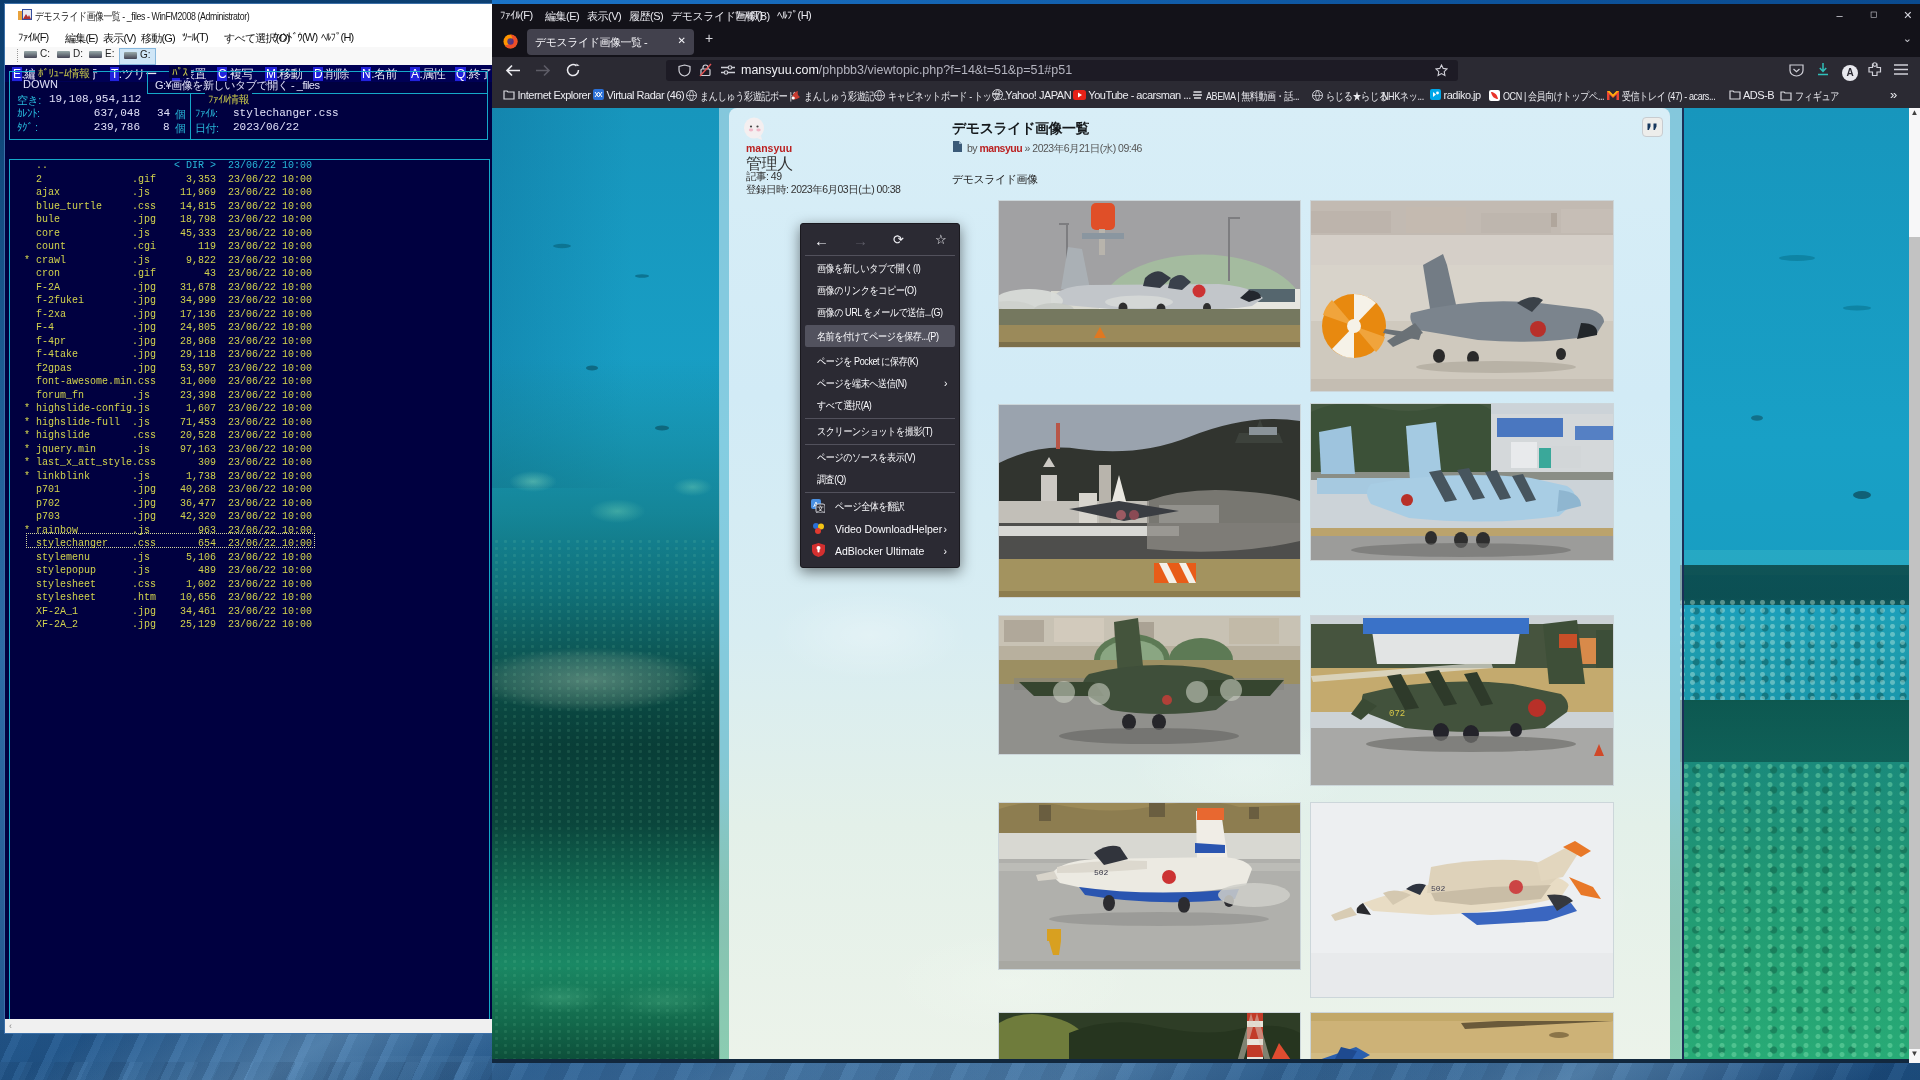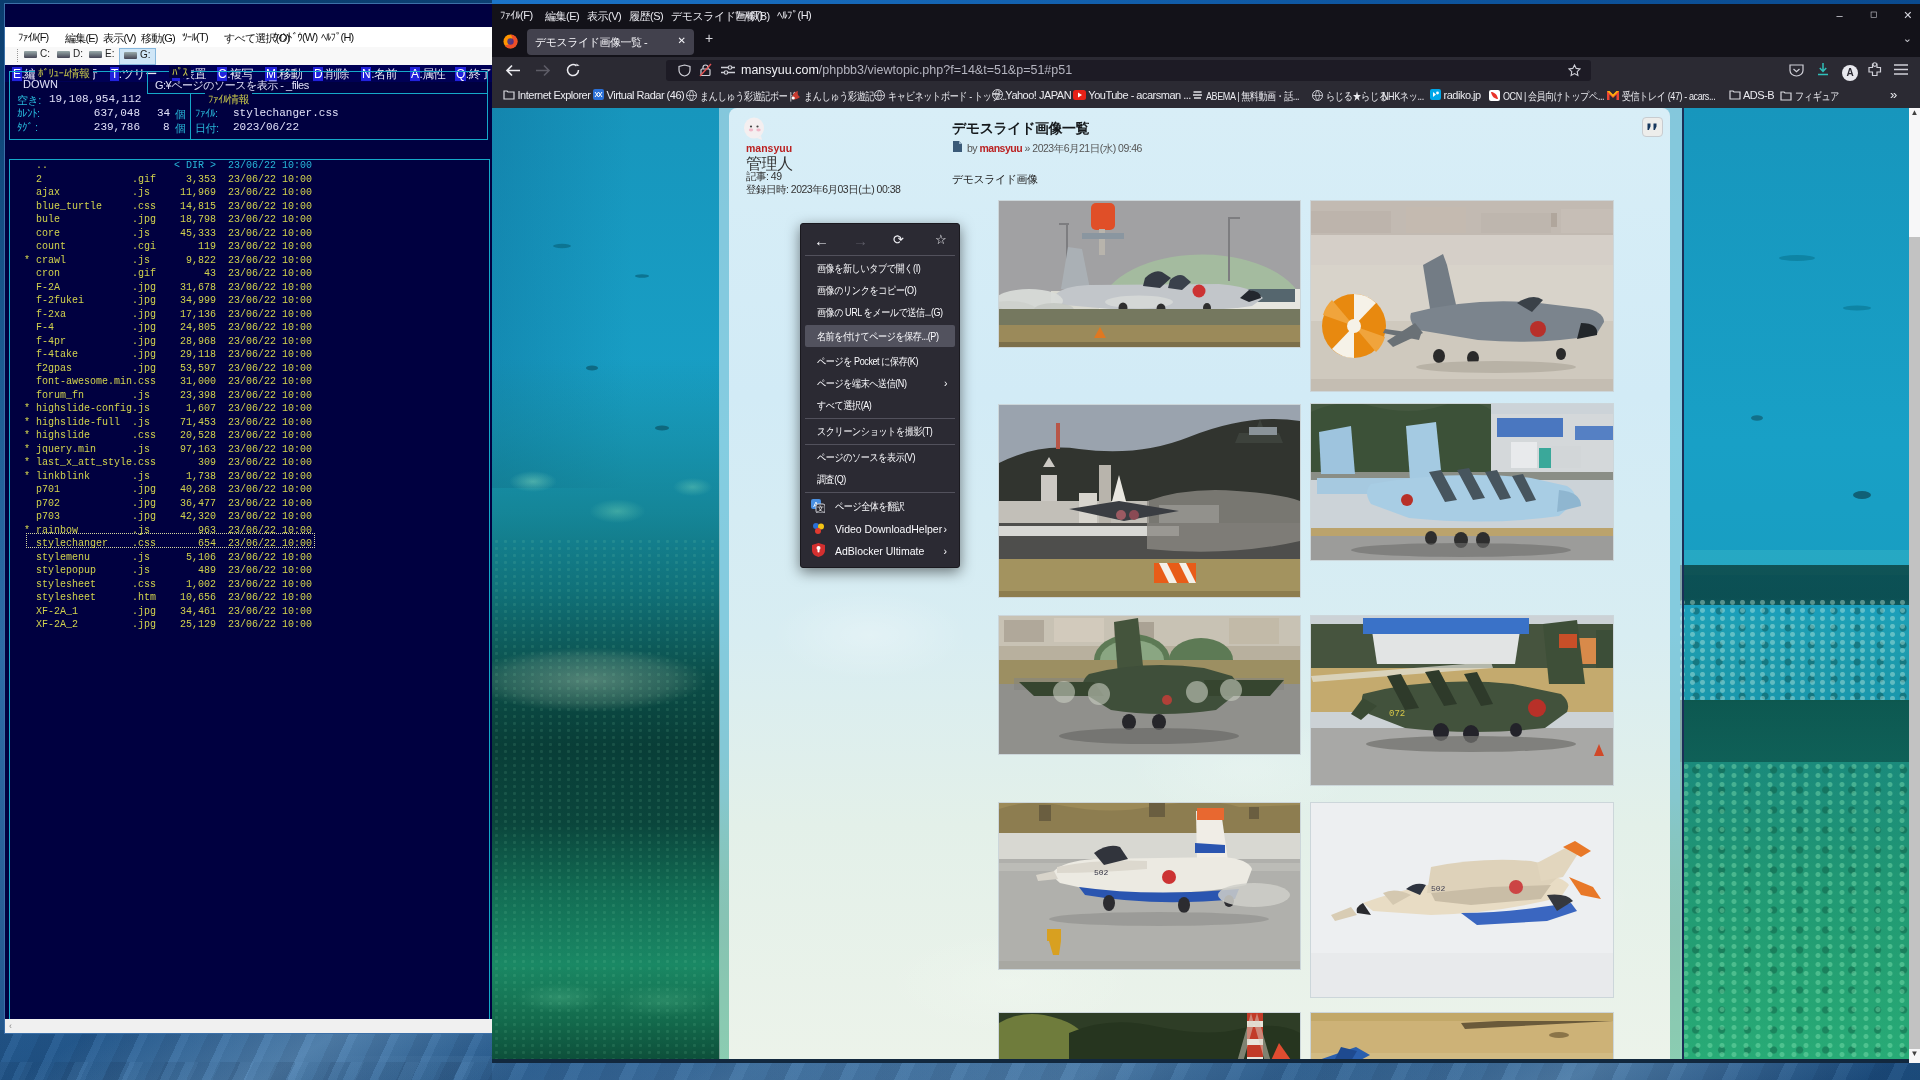--- a/index.html
+++ b/index.html
@@ -34,21 +34,21 @@
 #fm .hscroll{position:absolute;left:0px;top:1015px;width:488px;height:14px;background:#f0f0f0;color:#888;font-size:9px;}
 
 #ff{position:absolute;left:492px;top:0;width:1428px;height:1063px;background:#1c1b22;}
 #ff .topstrip{position:absolute;left:0;top:0;width:100%;height:4px;background:linear-gradient(90deg,#1b74c8,#0e56a0 60%,#0a4a8e);}
 #ff .menubar{position:absolute;left:0;top:4px;width:100%;height:22px;background:#131219;color:#e8e8ee;font-size:10.5px;}
 #ff .menubar span{position:absolute;top:5px;font-size:11px;}
 #ff .winbtn{position:absolute;top:0;color:#d8d8e0;font-size:11px;}
 #ff .tabbar{position:absolute;left:0;top:26px;width:100%;height:31px;background:#131219;}
 #ff .tab{position:absolute;left:35px;top:3px;width:167px;height:26px;background:#42414d;border-radius:4px;color:#f6f6fa;font-size:11px;}
 #ff .navbar{position:absolute;left:0;top:57px;width:100%;height:27px;background:#2b2a33;}
-#ff .urlbox{position:absolute;left:174px;top:3px;width:925px;height:21px;background:#1d1b25;border-radius:3px;color:#f0f0f4;font-size:12.5px;}
+#ff .urlbox{position:absolute;left:174px;top:3px;width:792px;height:21px;background:#1d1b25;border-radius:3px;color:#f0f0f4;font-size:12.5px;}
 #ff .bkbar{position:absolute;left:0;top:84px;width:100%;height:24px;background:#2b2a33;color:#ebebf0;font-size:11px;}
 #ff .bk{position:absolute;top:5px;white-space:nowrap;}
 
 #vp{position:absolute;left:0px;top:108px;width:1417px;height:955px;overflow:hidden;}
 #sea{position:absolute;left:0;top:0;width:100%;height:100%;}
 #scrollbar{position:absolute;left:1417px;top:108px;width:11px;height:955px;background:#c2c2c2;}
 #scrollbar .up{position:absolute;left:0;top:0;width:11px;height:13px;background:#f7f7f8;color:#404040;font-size:8px;text-align:center;}
 #scrollbar .thumb{position:absolute;left:0;top:13px;width:11px;height:116px;background:#f7f7f8;}
 #scrollbar .dn{position:absolute;left:0;top:941px;width:11px;height:14px;background:#f7f7f8;color:#404040;font-size:8px;text-align:center;}
 
@@ -68,20 +68,29 @@
 <div id="desktop">
  <div class="beam" style="left:60px;top:1020px;width:500px;height:60px;"></div>
  <div class="beam" style="left:700px;top:1050px;width:800px;height:30px;opacity:.8"></div>
  <div class="beam" style="left:1300px;top:1040px;width:600px;height:40px;"></div>
  <div class="beam" style="left:300px;top:1056px;width:900px;height:24px;opacity:.6"></div>
  <div style="position:absolute;left:0;top:1062px;width:1920px;height:18px;background:repeating-linear-gradient(115deg,rgba(8,30,60,.12) 0 18px,rgba(110,160,205,.11) 18px 30px,rgba(30,70,110,.08) 30px 50px);"></div>
  <div style="position:absolute;left:0;top:1030px;width:492px;height:50px;background:repeating-linear-gradient(115deg,rgba(8,30,60,.14) 0 14px,rgba(100,150,200,.12) 14px 22px,rgba(30,70,110,.09) 22px 38px);"></div>
 </div>
 
 <div id="fm">
+ <div class="titlebar">
+  <svg class="fmicon" viewBox="0 0 14 13">
+        <rect x="0" y="2" width="6" height="9" fill="#e8a33d"></rect>
+        <rect x="4" y="0" width="10" height="11" fill="#334d9e"></rect>
+        <rect x="5" y="1" width="8" height="9" fill="#e8e8f0"></rect>
+        <path d="M5 10 l3-5 2 3 1-2 2 4z" fill="#b03030"></path>
+      </svg>
+  <span class="txt jp" style="display:inline-block;transform:scaleX(.8);transform-origin:0 0;white-space:nowrap;">デモスライド画像一覧 - _files - WinFM2008 (Administrator)</span>
+ </div>
  <div class="menubar jp">
   <span style="left:13px">ﾌｧｲﾙ(F)</span>
       <span style="left:60px">編集(E)</span>
       <span style="left:98px">表示(V)</span>
       <span style="left:136px">移動(G)</span>
       <span style="left:177px">ﾂｰﾙ(T)</span>
       <span style="left:219px">すべて選択(O)</span>
       <span style="left:268px">ｳｨﾝﾄﾞｳ(W)</span>
       <span style="left:316px">ﾍﾙﾌﾟ(H)</span>
  </div>
@@ -120,21 +129,21 @@
   <div class="ctx jp" style="left:8px;top:23px;">空き:</div>
       <div class="wtx mono" style="left:40px;top:23px;">19,108,954,112</div>
   <div class="ctx jp" style="left:8px;top:37px;">ｶﾚﾝﾄ:</div>
       <div class="wtx mono" style="left:76px;top:37px;width:55px;text-align:right;">637,048</div>
       <div class="wtx mono" style="left:148px;top:37px;">34</div>
       <div class="ctx jp" style="left:166px;top:37px;">個</div>
   <div class="ctx jp" style="left:8px;top:51px;">ﾀｸﾞ :</div>
       <div class="wtx mono" style="left:76px;top:51px;width:55px;text-align:right;">239,786</div>
       <div class="wtx mono" style="left:154px;top:51px;">8</div>
       <div class="ctx jp" style="left:166px;top:51px;">個</div>
-  <div class="wtx jp" style="left:146px;top:8px;">G:¥ページのソースを表示 - _files</div>
+  <div class="wtx jp" style="left:146px;top:8px;">G:¥画像を新しいタブで開く - _files</div>
   <div class="ctx jp" style="left:186px;top:37px;">ﾌｧｲﾙ:</div>
       <div class="wtx mono" style="left:224px;top:37px;">stylechanger.css</div>
   <div class="ctx jp" style="left:186px;top:51px;">日付:</div>
       <div class="wtx mono" style="left:224px;top:51px;">2023/06/22</div>
  </div>
  <div class="list"></div>
  <div class="sel"></div>
  <pre class="files" style="position:absolute;left:19px;top:155px;">  ..                  <span class="c">   &lt; DIR &gt;  23/06/22 10:00</span>
   2               .gif     3,353  23/06/22 10:00
   ajax            .js     11,969  23/06/22 10:00

